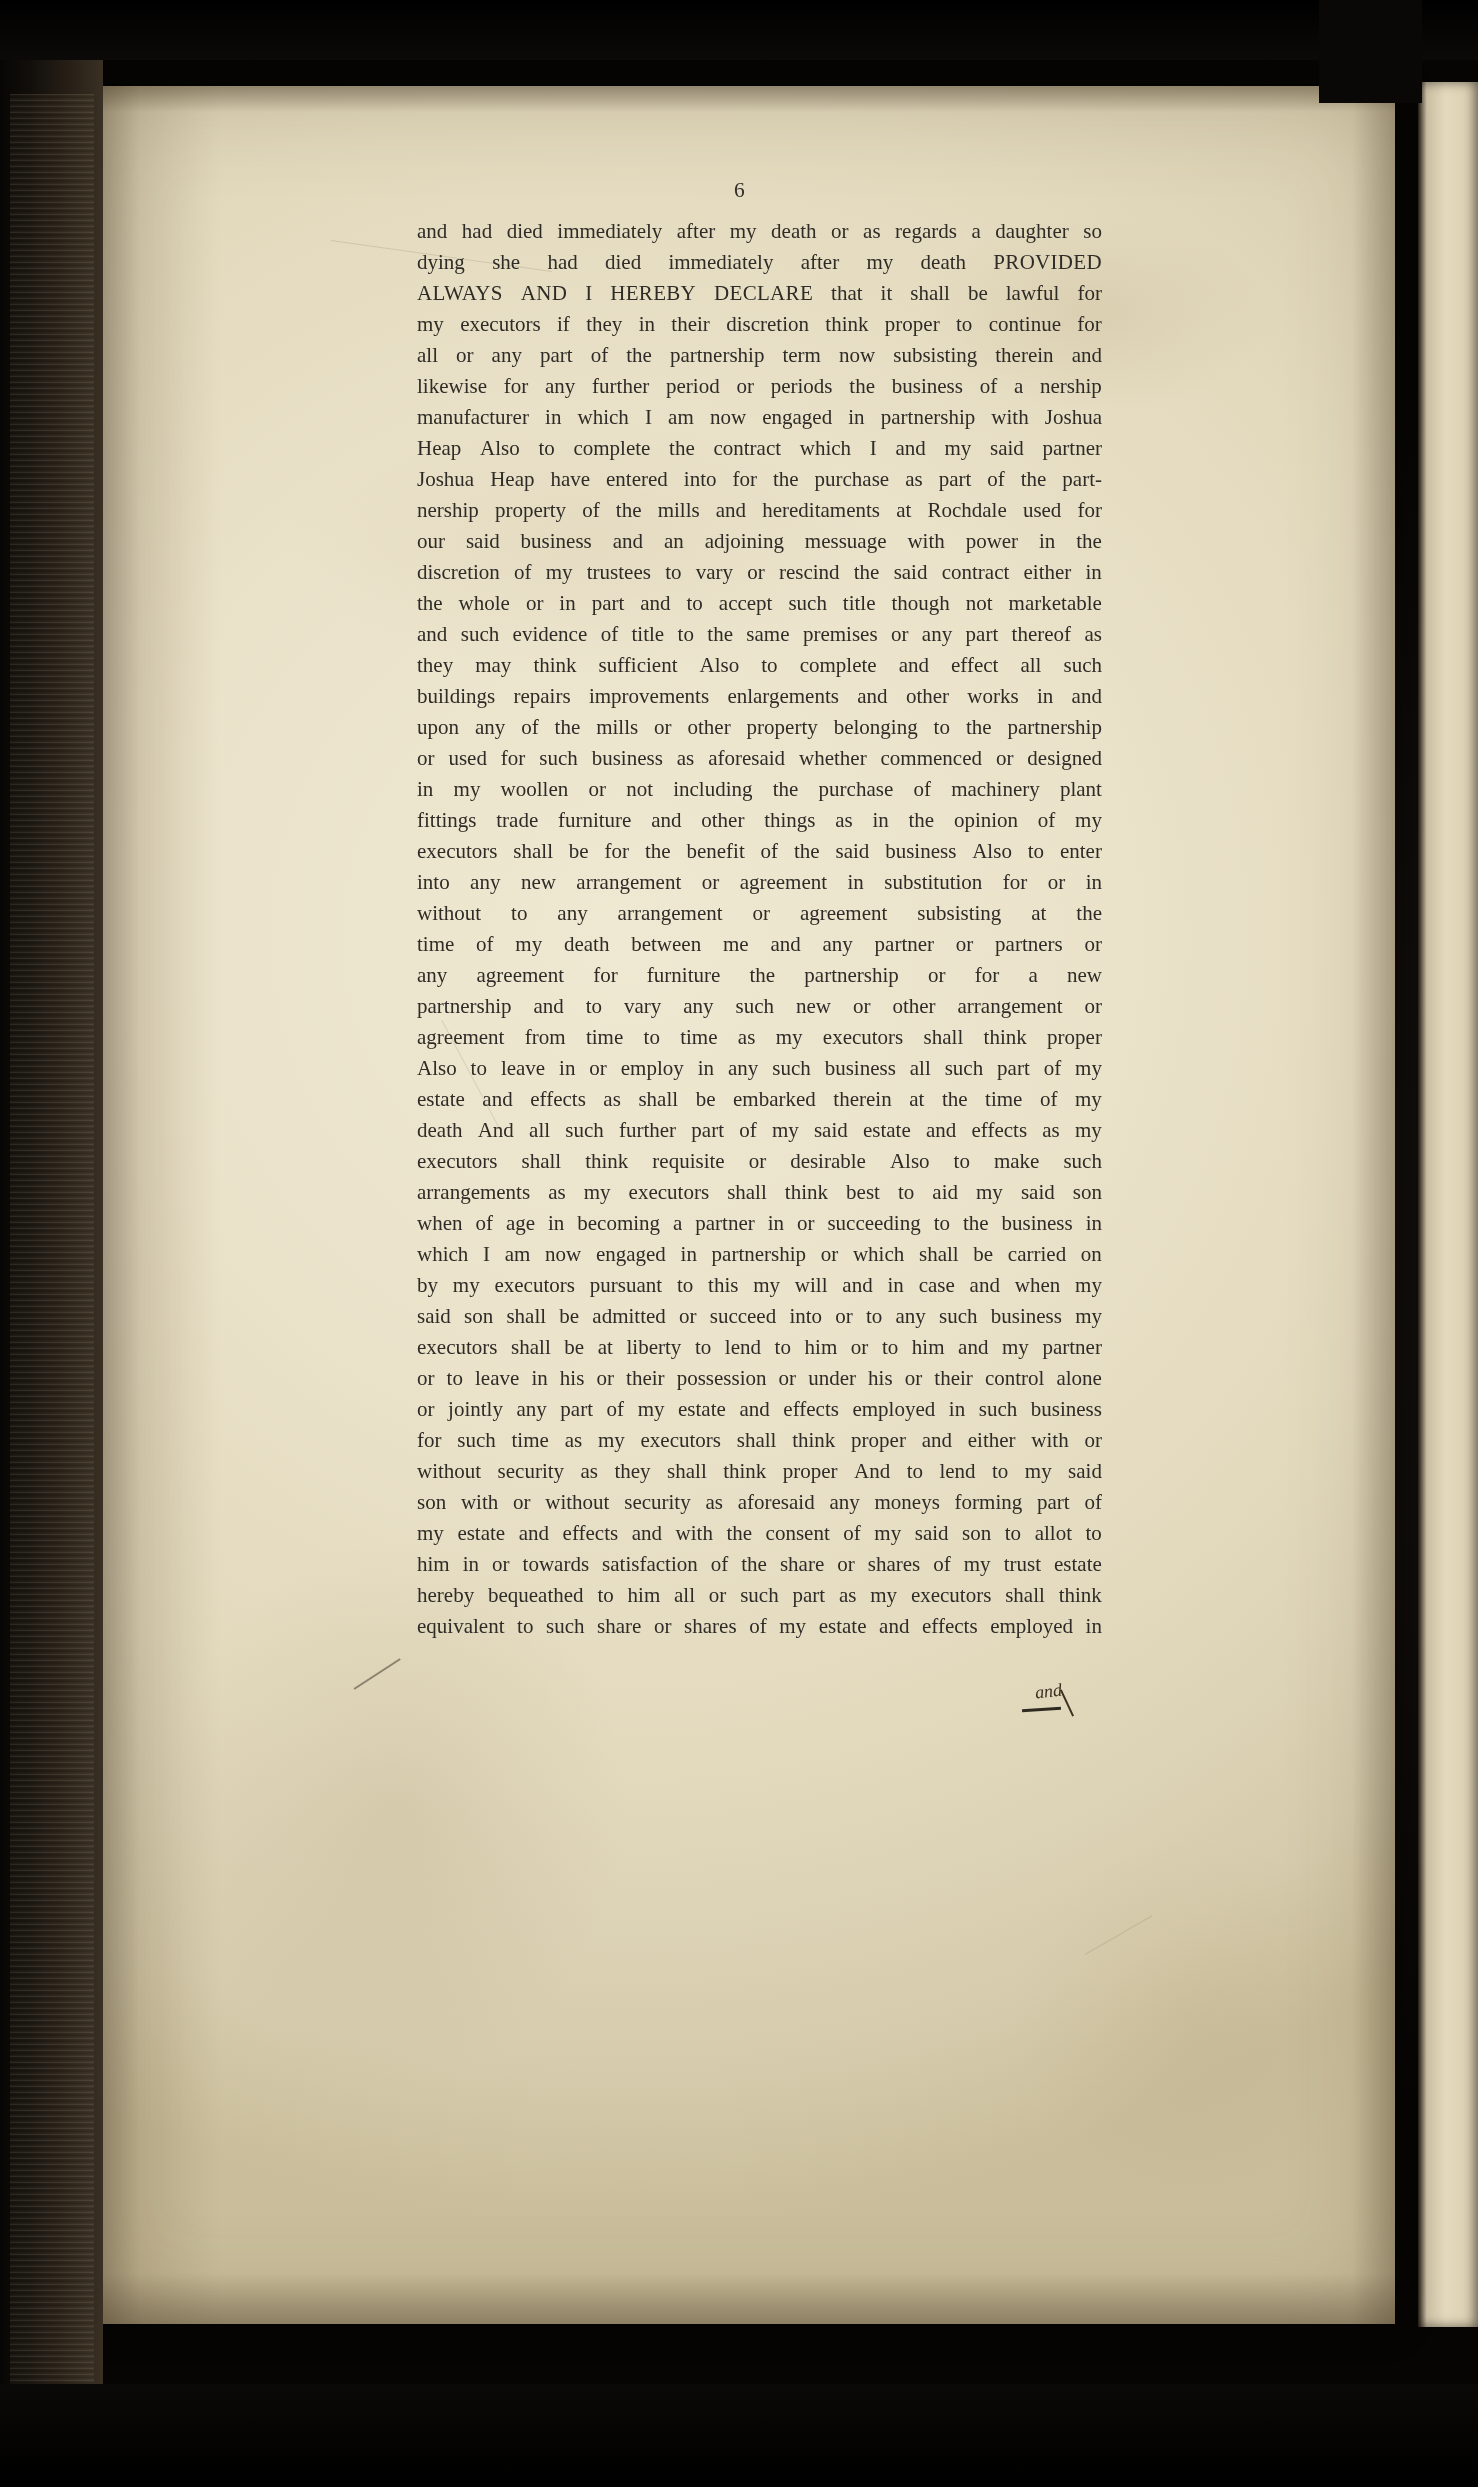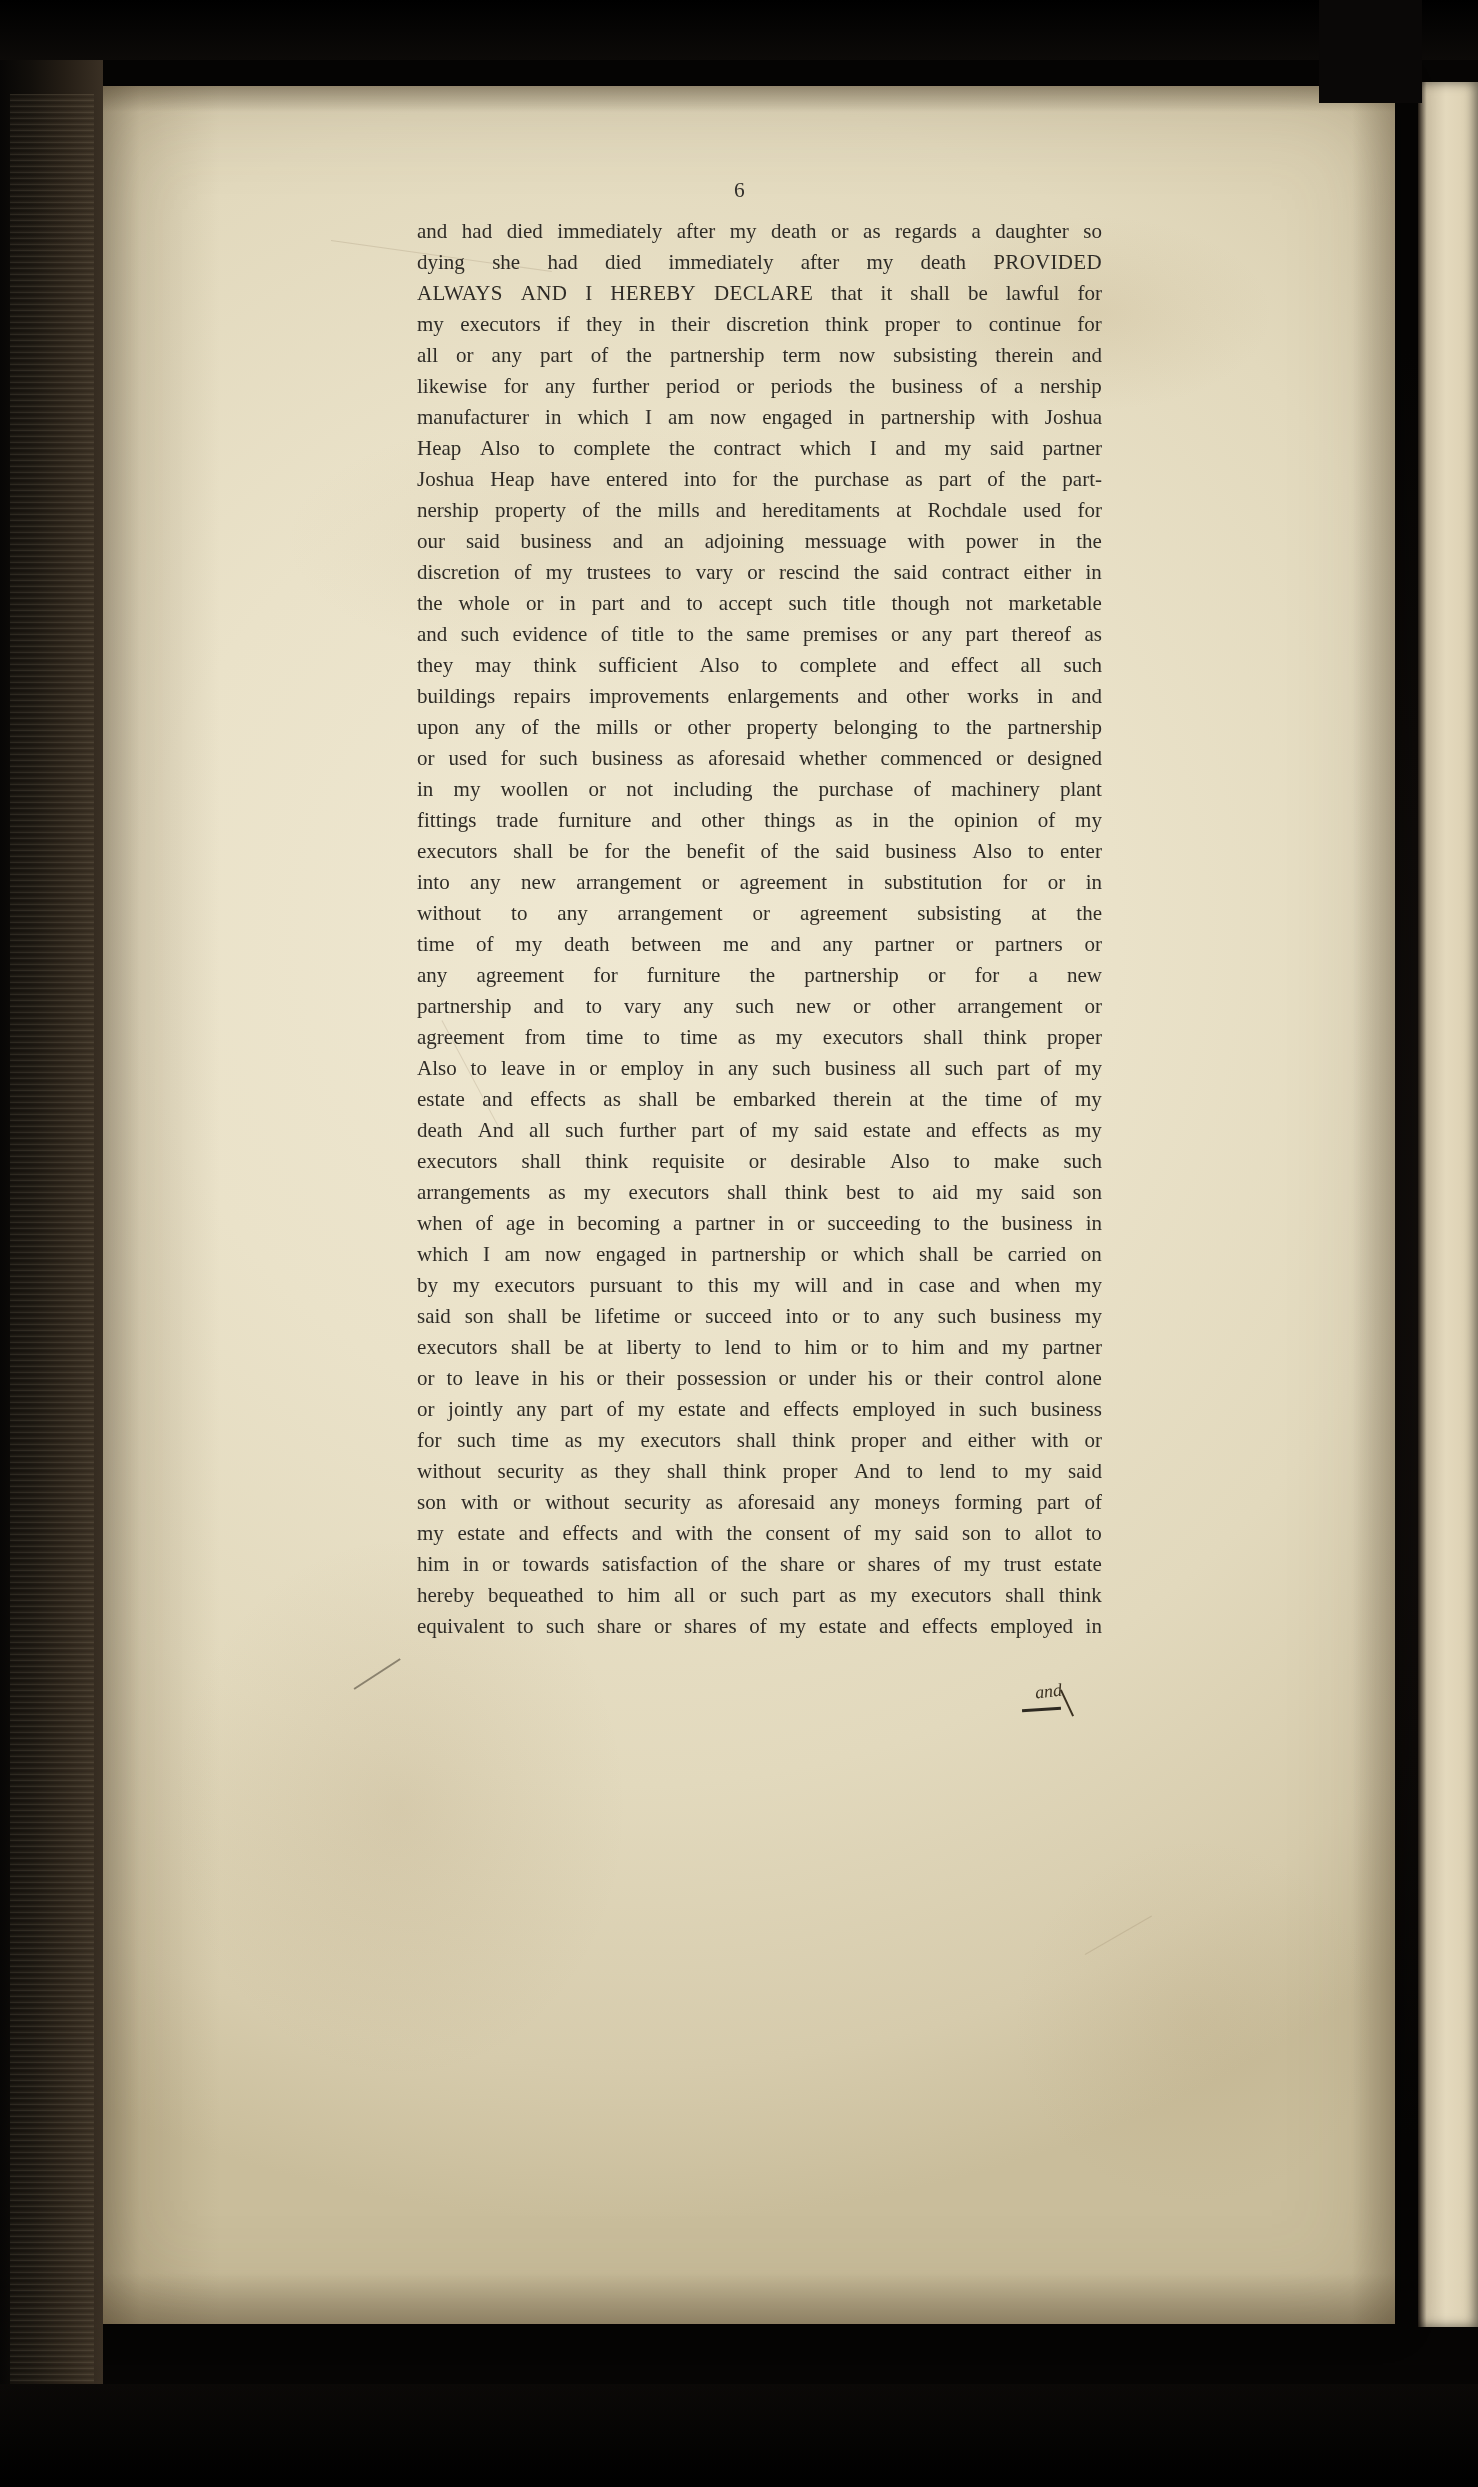--- a/index.html
+++ b/index.html
@@ -762,21 +762,21 @@
         <span class="lw">case</span>
         <span class="lw">and</span>
         <span class="lw">when</span>
         <span class="lw">my</span>
       </div>
       <div class="line just">
         <span class="lw">said</span>
         <span class="lw">son</span>
         <span class="lw">shall</span>
         <span class="lw">be</span>
-        <span class="lw">lifetime</span>
+        <span class="lw">admitted</span>
         <span class="lw">or</span>
         <span class="lw">succeed</span>
         <span class="lw">into</span>
         <span class="lw">or</span>
         <span class="lw">to</span>
         <span class="lw">any</span>
         <span class="lw">such</span>
         <span class="lw">business</span>
         <span class="lw">my</span>
       </div>

